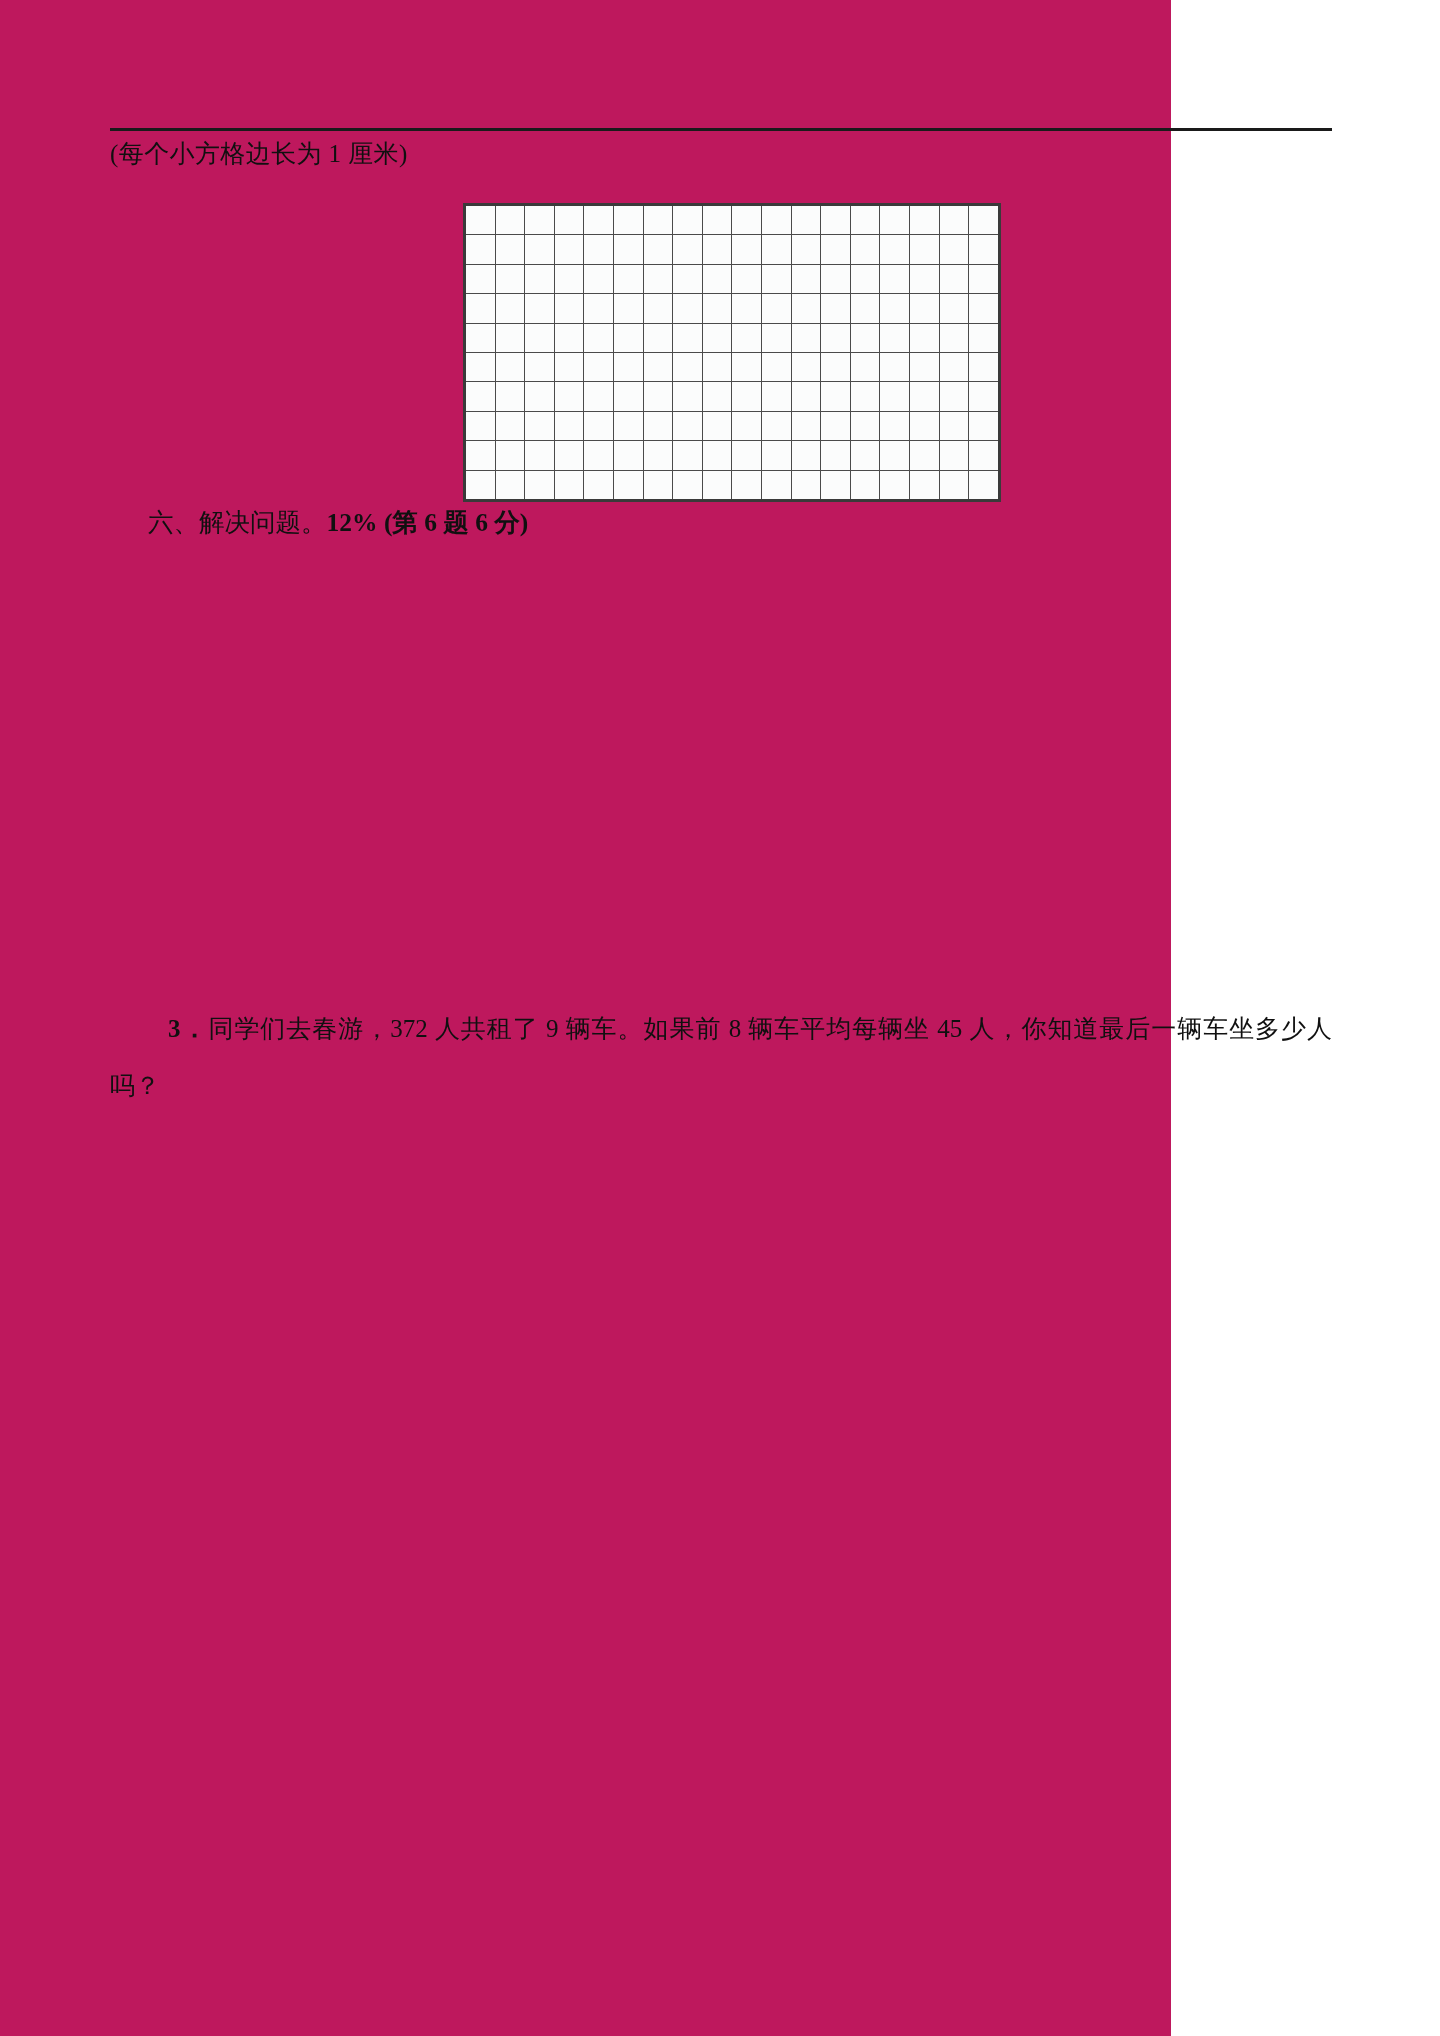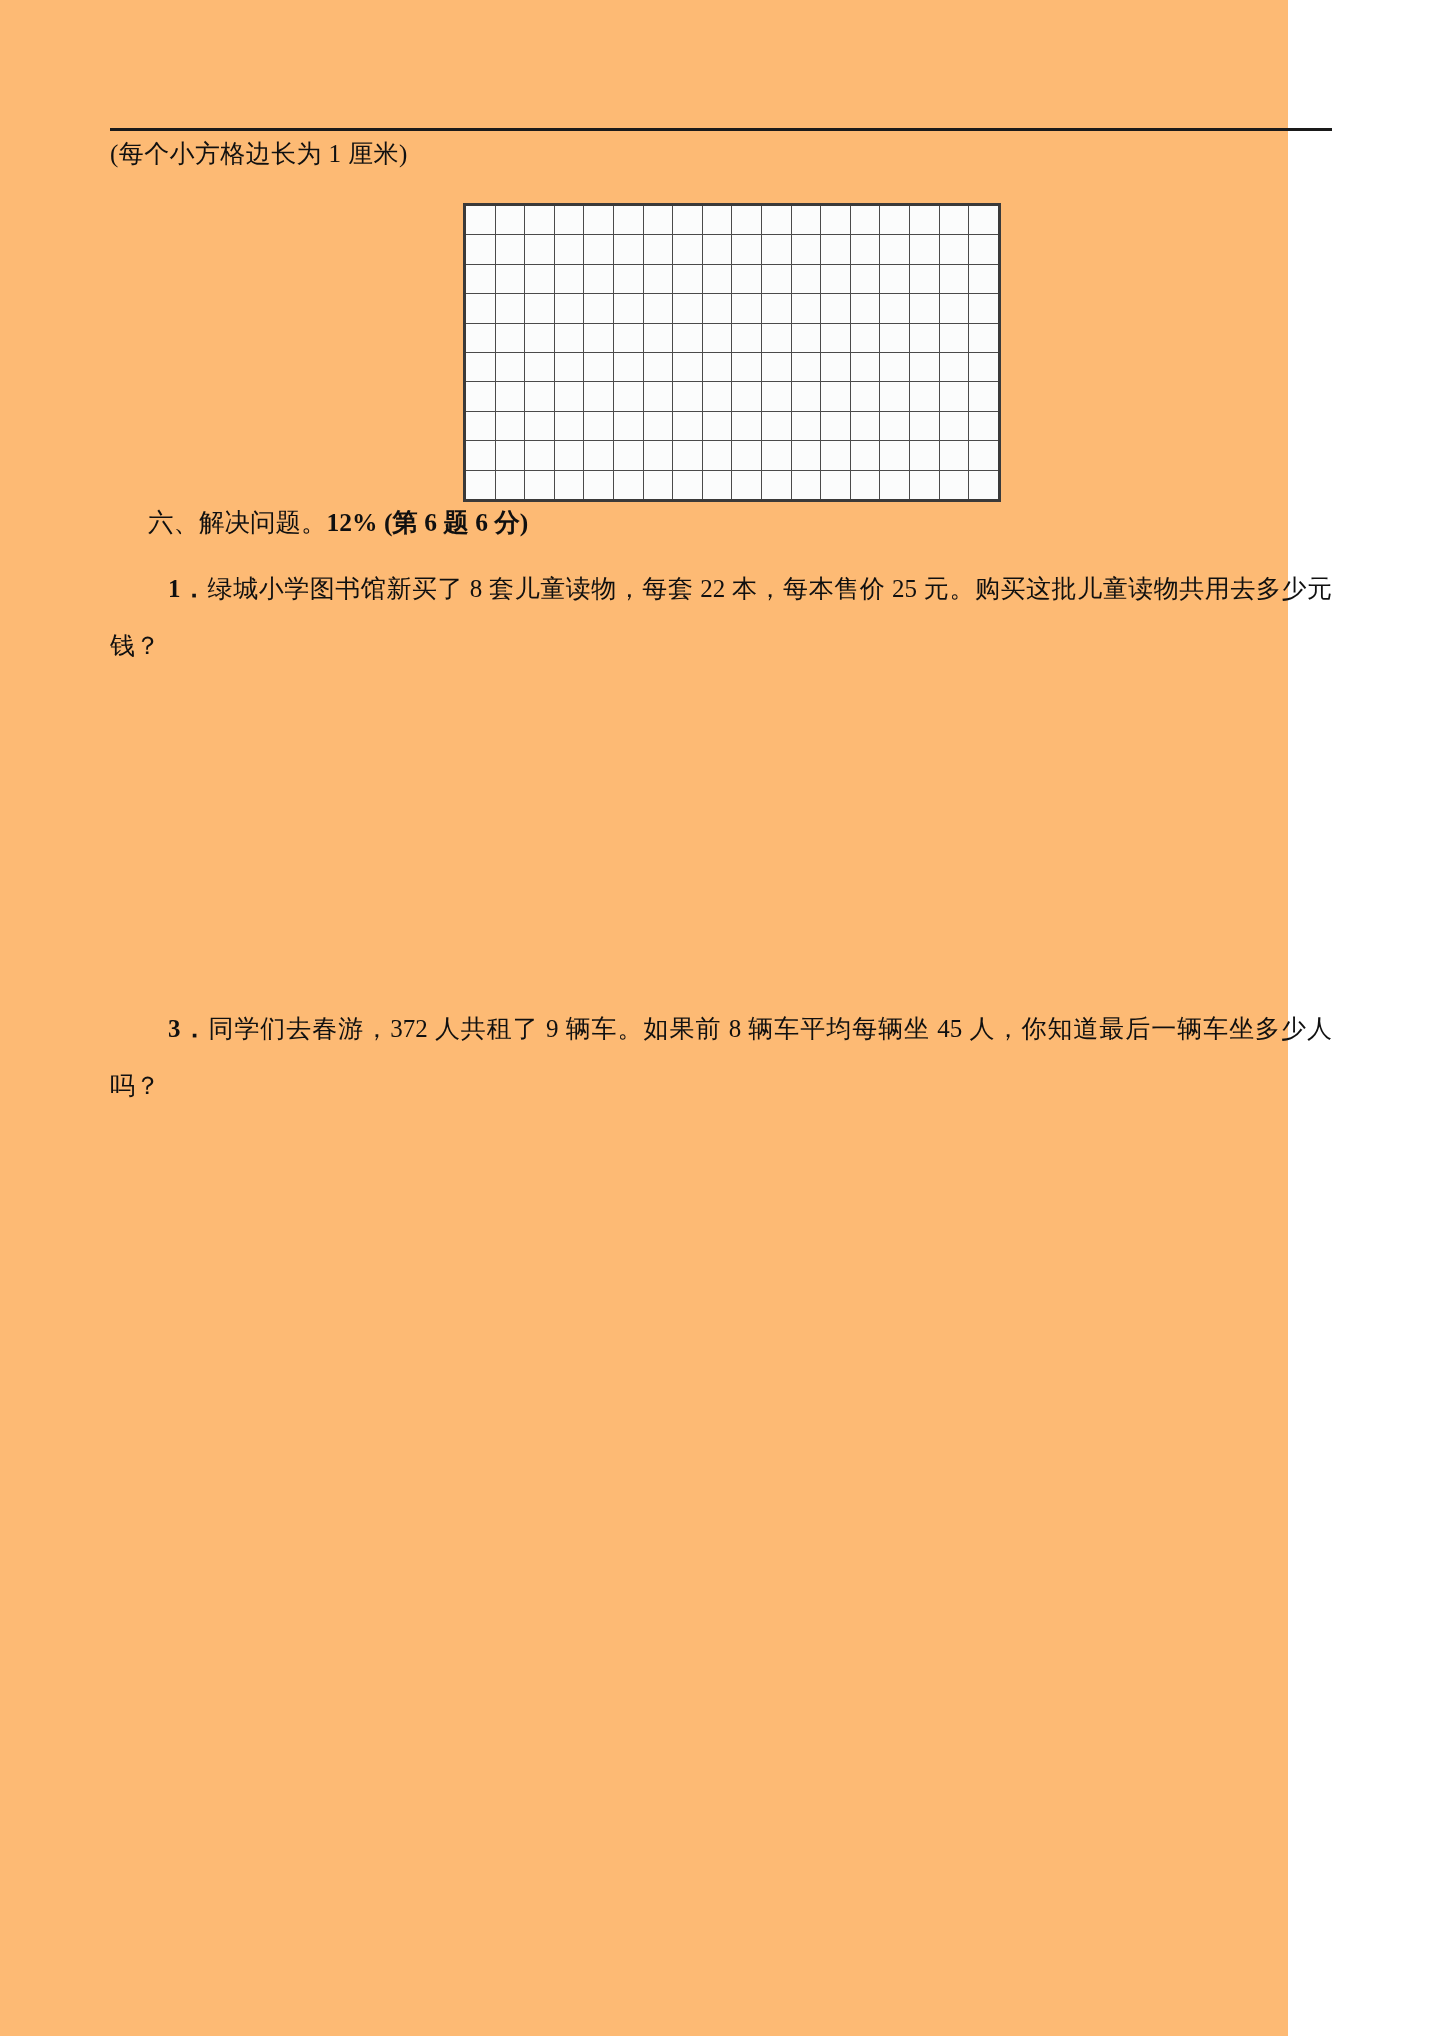--- a/index.html
+++ b/index.html
@@ -14,23 +14,23 @@
     font-family: "Liberation Serif", "DejaVu Serif", serif;
     color: #101010;
     position: relative;
     overflow: hidden;
     -webkit-font-smoothing: antialiased;
   }
 
   .page {
     position: absolute;
     left: 0; top: 0;
-    width: 1288px;
+    width: 1171px;
     height: 2036px;
-    background: #fdba74;
+    background: #be185d;
   }
 
   
   .top-rule {
     position: absolute;
     left: 110px;
     top: 128px;
     width: 1222px;
     height: 0;
     border-top: 3px solid #1a1a1a;
@@ -328,23 +328,20 @@
             <td></td>
           </tr>
         </tbody>
     </table>
   </div>
 
   <div class="section-head">
     <span class="sec-title">六、解决问题。</span><span class="sec-score">12%</span>&nbsp;<span class="sec-note">(第 6 题 6 分)</span>
   </div>
 
-  <div class="question q1">
-    <span class="qnum">1．</span><span>绿城小学图书馆新买了 8 套儿童读物，每套 22 本，每本售价 25 元。购买这批儿童读物共用去多少元钱？</span>
-  </div>
   <div class="answer-space" style="top:690px"></div>
 
   <div class="answer-space" style="top:905px"></div>
 
   <div class="question q3">
     <span class="qnum">3．</span><span>同学们去春游，372 人共租了 9 辆车。如果前 8 辆车平均每辆坐 45 人，你知道最后一辆车坐多少人吗？</span>
   </div>
   <div class="answer-space" style="top:1130px"></div>
 
   <div class="answer-space" style="top:1345px"></div>

